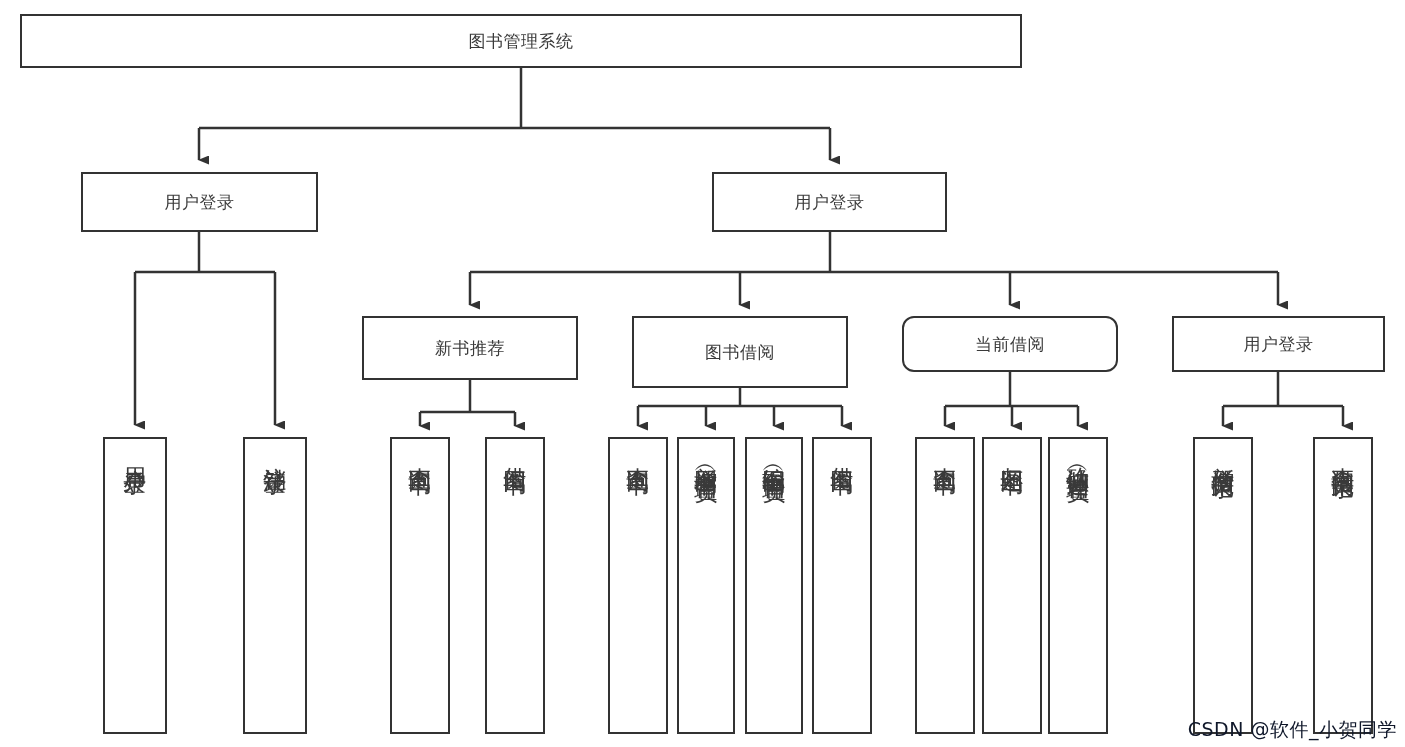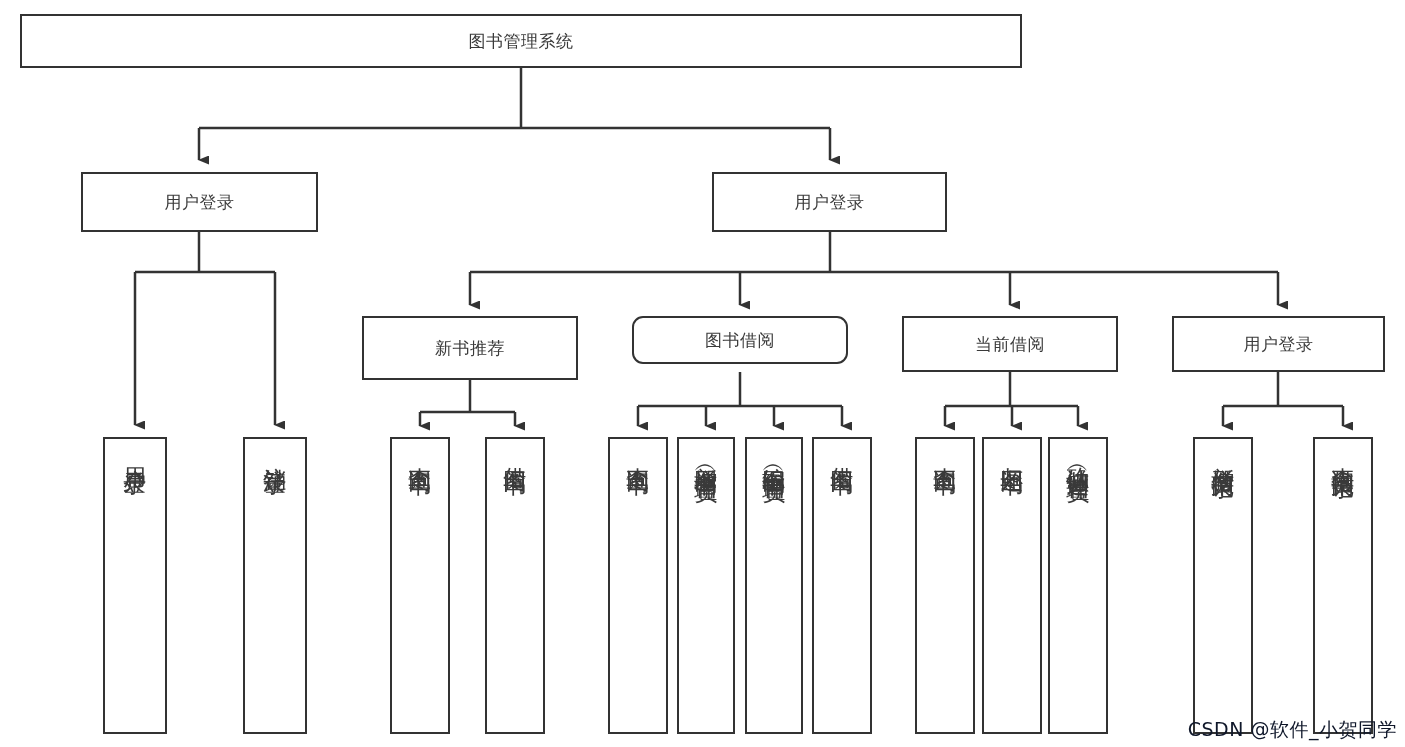--- a/index.html
+++ b/index.html
@@ -122,24 +122,24 @@
   <div class="node h" style="left:81px;top:172px;width:237px;height:60px;">
     <span>用户登录</span>
   </div>
   <div class="node h" style="left:712px;top:172px;width:235px;height:60px;">
     <span>用户登录</span>
   </div>
 
   <div class="node h" style="left:362px;top:316px;width:216px;height:64px;">
     <span>新书推荐</span>
   </div>
-  <div class="node h" style="left:632px;top:316px;width:216px;height:48px;border-radius:11px;">
+  <div class="node h" style="left:632px;top:316px;width:216px;height:72px;">
     <span>图书借阅</span>
   </div>
-  <div class="node h" style="left:902px;top:316px;width:216px;height:56px;">
+  <div class="node h" style="left:902px;top:316px;width:216px;height:56px;border-radius:12px;">
     <span>当前借阅</span>
   </div>
   <div class="node h" style="left:1172px;top:316px;width:213px;height:56px;">
     <span>用户登录</span>
   </div>
 
   <div class="node v" style="left:103px;top:437px;width:64px;height:297px;">
     <span class="vtext">用户登录</span>
   </div>
   <div class="node v" style="left:243px;top:437px;width:64px;height:297px;">

